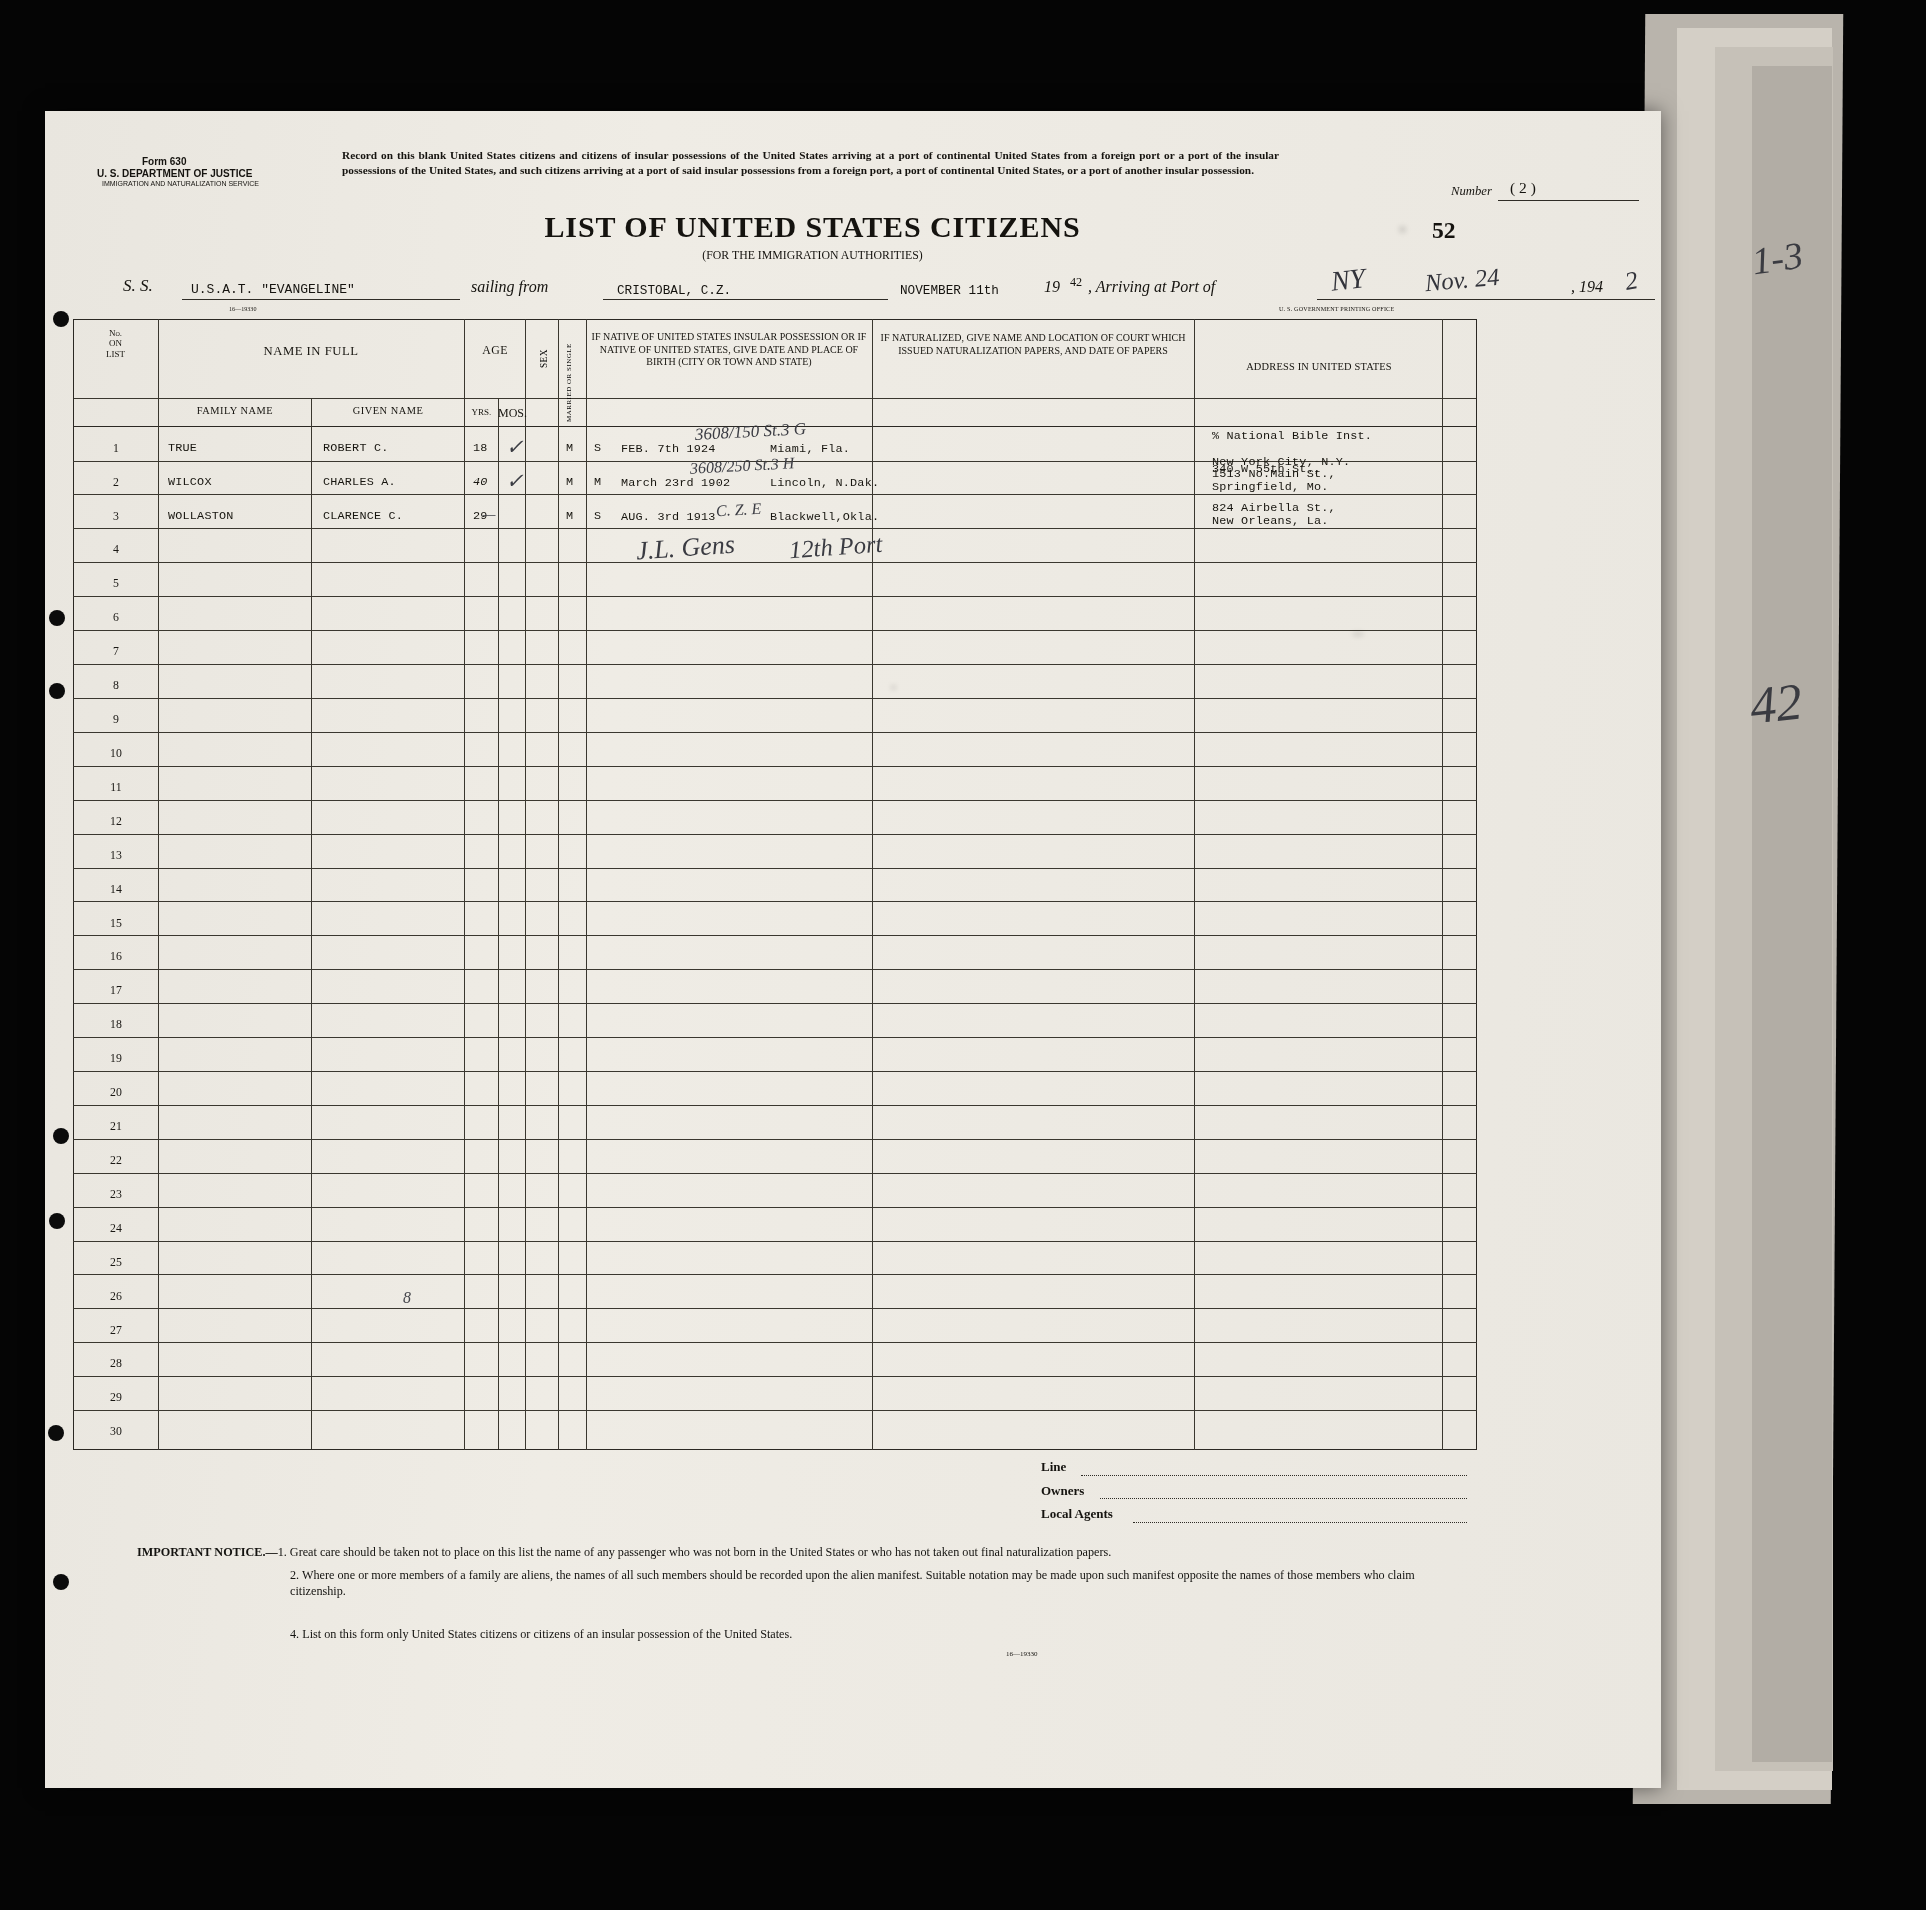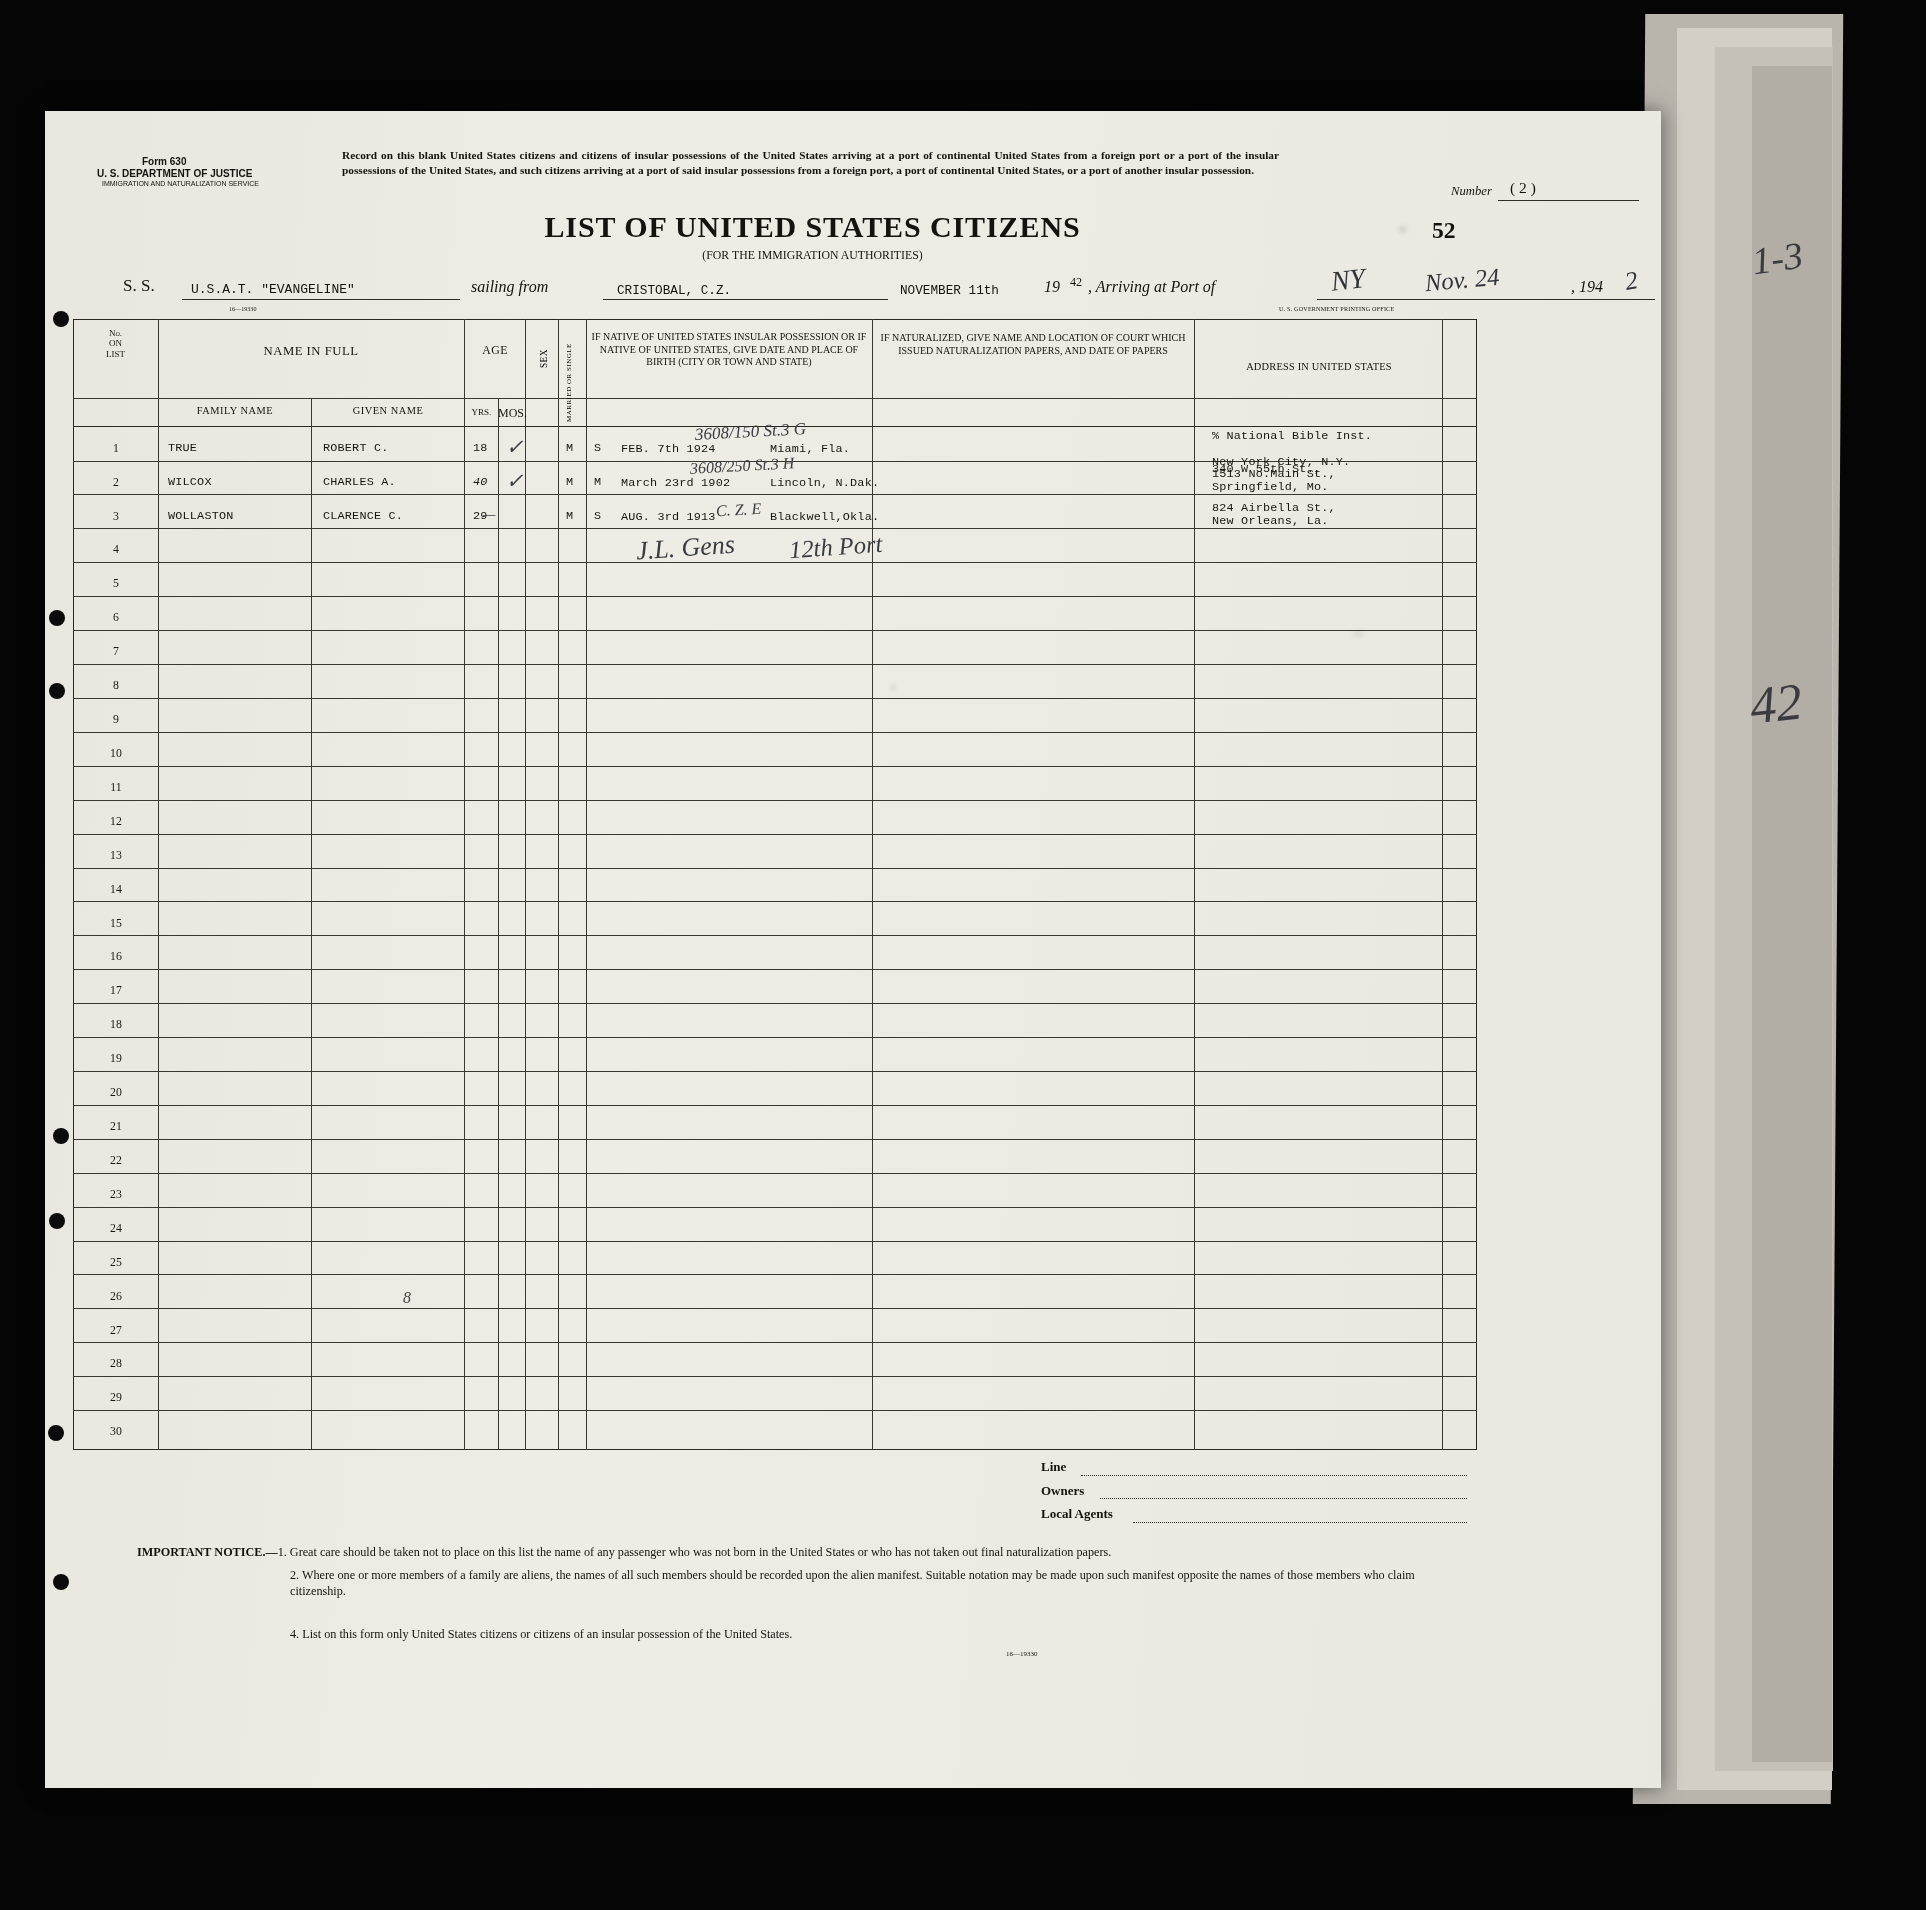--- a/index.html
+++ b/index.html
@@ -86,21 +86,21 @@
     <div class="t serif" style="left:1406px;top:73px;font-size:12.7px;font-style:italic;text-align:center;">Number</div>
     <div class="t serif" style="left:1465px;top:68px;font-size:15.5px;">( 2 )</div>
     <div class="ruleline" style="left:1453px;top:89px;width:141px;"></div>
 
     <div class="t serif center" style="left:301px;top:99px;width:933px;font-size:30px;font-weight:bold;letter-spacing:0.9px;">LIST OF UNITED STATES CITIZENS</div>
     <div class="t serif center" style="left:301px;top:137px;width:933px;font-size:11.8px;">(FOR THE IMMIGRATION AUTHORITIES)</div>
 
     <div class="t serif" style="left:1387px;top:106px;font-size:23.6px;font-weight:bold;">52</div>
     <div class="smudge" style="left:1354px;top:115px;width:6.6px;height:6.6px;"></div>
 
-    <div class="t serif" style="left:78px;top:165px;font-size:17px;">S. S.</div>
+    <div class="t serif" style="left:78px;top:165px;font-size:17px;font-style:italic;">S. S.</div>
     <div class="t mono" style="left:146px;top:171px;font-size:13px;">U.S.A.T. "EVANGELINE"</div>
     <div class="ruleline" style="left:137px;top:188px;width:278px;"></div>
     <div class="t serif" style="left:426px;top:167px;font-size:16px;font-style:italic;">sailing from</div>
     <div class="t mono" style="left:572px;top:172px;font-size:12.7px;">CRISTOBAL, C.Z.</div>
     <div class="ruleline" style="left:558px;top:188px;width:285px;"></div>
     <div class="t mono" style="left:855px;top:172px;font-size:12.7px;">NOVEMBER 11th</div>
     <div class="t serif" style="left:999px;top:167px;font-size:16px;font-style:italic;">19</div>
     <div class="t serif" style="left:1025px;top:164px;font-size:12.2px;">42</div>
     <div class="t serif" style="left:1043px;top:167px;font-size:16px;font-style:italic;">, Arriving at Port of</div>
     <div class="hand" style="left:1286px;top:153px;font-size:28px;transform:rotate(-6deg);color:#33343b;">NY</div>

